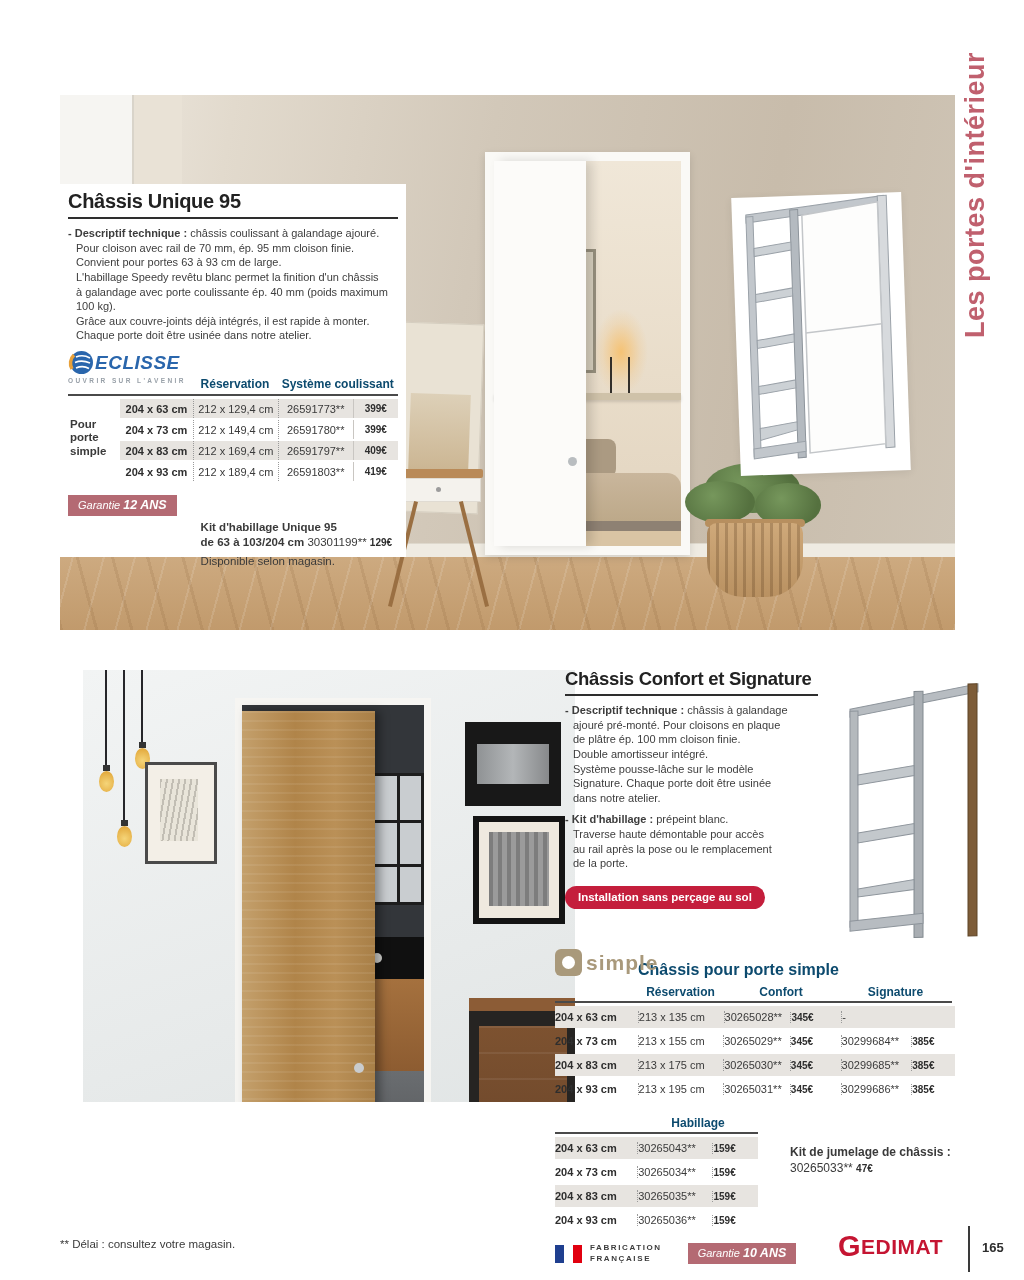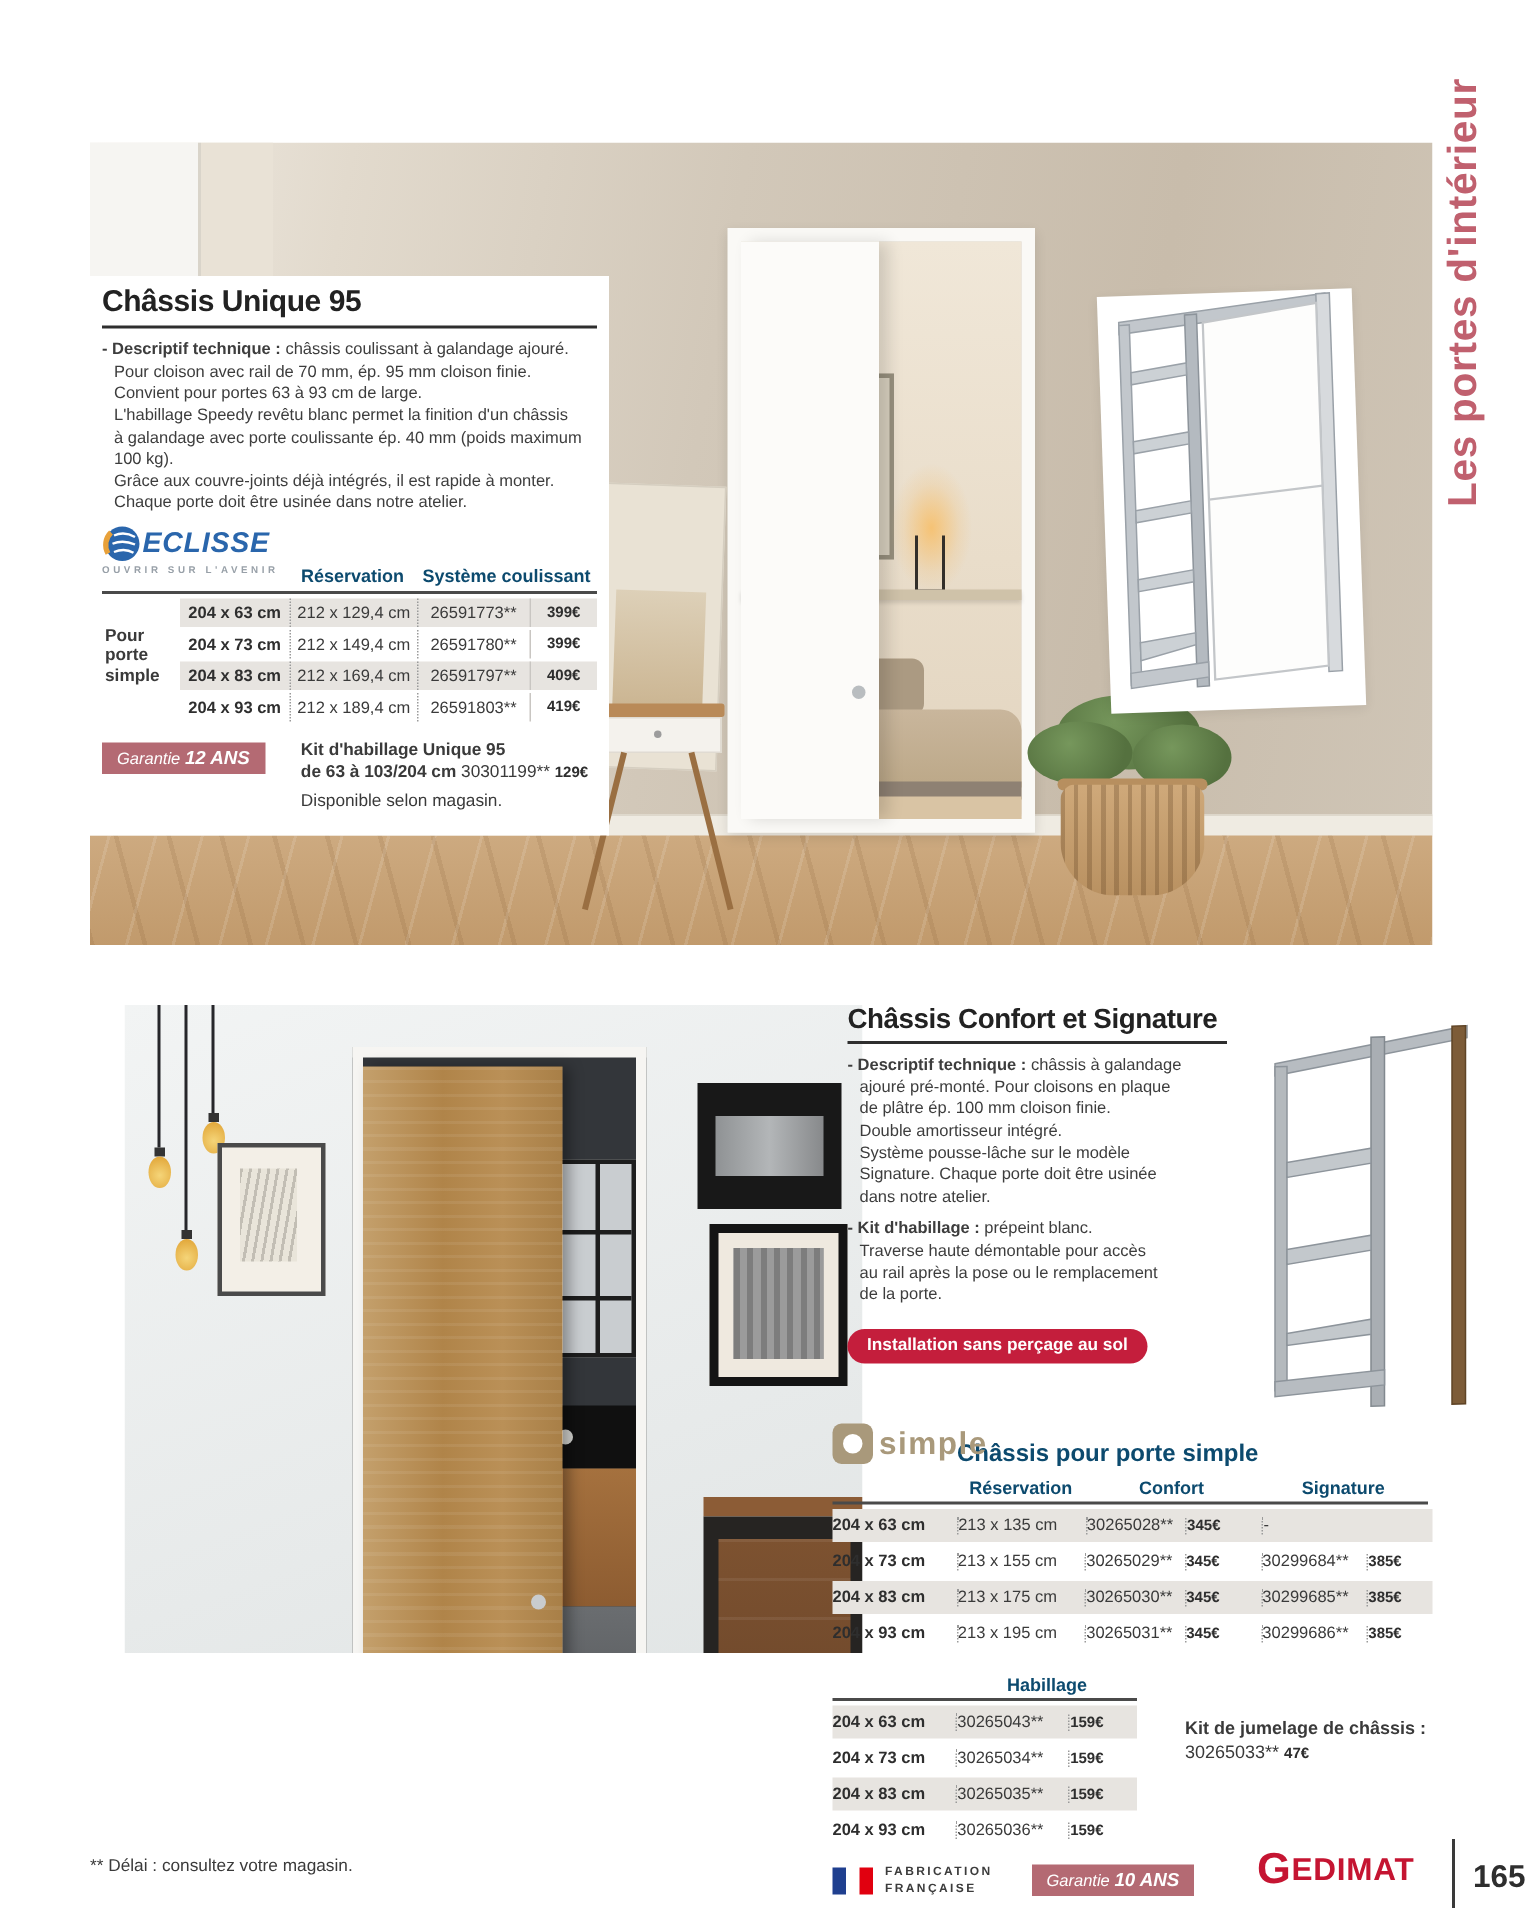--- a/index.html
+++ b/index.html
@@ -253,21 +253,21 @@
         <div class="cell size" style="width:74px;">204 x 93 cm</div>
         <div class="cell dot-l" style="width:86px;">212 x 189,4 cm</div>
         <div class="cell dot-l" style="width:76px;">26591803**</div>
         <div class="cell sol-l price" style="width:46px;">419€</div>
       </div>
     </div>
   </div>
 
   <div style="display:flex;margin-top:12px;">
     <div class="badge-mauve" style="align-self:flex-start;margin-top:2px;"><span>Garantie</span> <span class="b">12 ANS</span></div>
-    <div style="margin-left:24px;font-size:11.5px;line-height:1.3;">
+    <div style="margin-left:24px;font-size:11.5px;line-height:1.3;margin-top:27px;">
       <div class="b">Kit d'habillage Unique 95</div>
       <div><span class="b">de 63 à 103/204 cm</span> <span>30301199**</span> <span class="price">129€</span></div>
       <div style="margin-top:4px;">Disponible selon magasin.</div>
     </div>
   </div>
 </div>
 
 <div id="photo2" class="abs photo">
   <div class="abs wall2"></div>
   <div class="abs cord" style="left:22px;height:95px;"></div>
@@ -446,13 +446,13 @@
     <div class="badge-mauve" style="margin-left:26px;"><span>Garantie</span> <span class="b">10 ANS</span></div>
   </div>
 </div>
 
 <div class="abs" style="left:60px;top:1238px;font-size:11.5px;">** Délai : consultez votre magasin.</div>
 <div class="abs" style="left:838px;top:1230px;display:flex;align-items:center;">
   <span class="gedimat" style="font-size:29px;">G</span>
     <span class="gedimat" style="font-size:21px;">EDIMAT</span>
 </div>
 <div class="abs" style="left:968px;top:1226px;width:2px;height:46px;background:#3a3a3a;"></div>
-<div class="abs b" style="left:982px;top:1240px;font-size:21px;color:#2e2e2e;">165</div>
+<div class="abs b" style="left:982px;top:1240px;font-size:13px;color:#2e2e2e;">165</div>
 
 </body></html>

